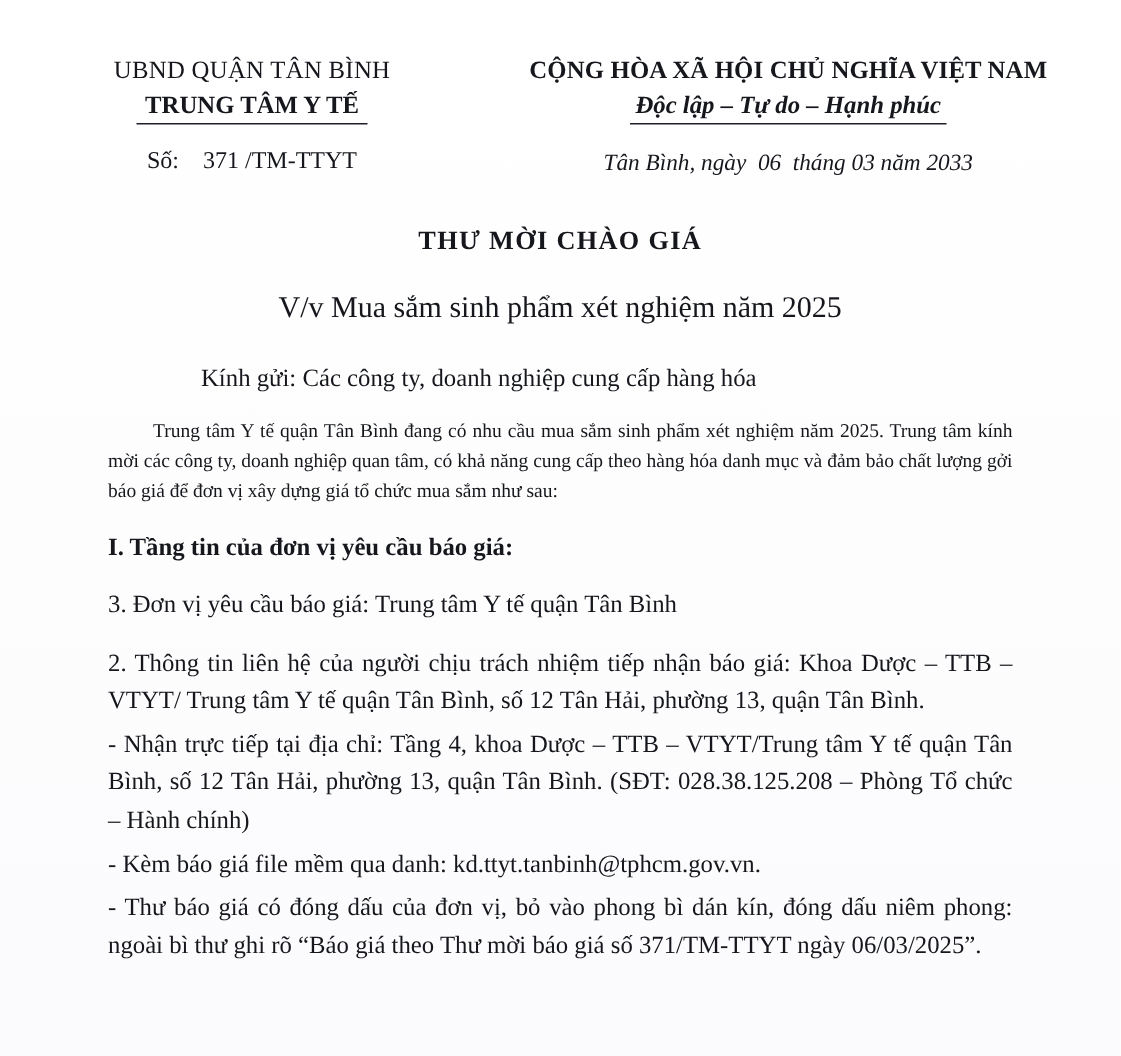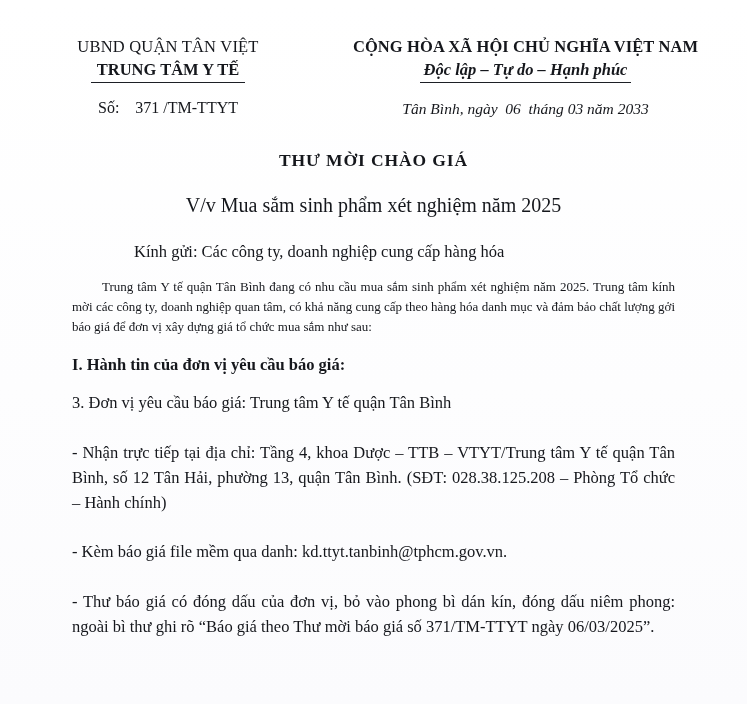--- a/index.html
+++ b/index.html
@@ -143,34 +143,34 @@
     margin: 16px 0 0 0;
     line-height: 1.5;
   }
   p.item {
     font-size: 16.5px;
     text-align: justify;
     line-height: 1.53;
     margin: 13px 0 0 0;
   }
   p.tight {
-    margin-top: 24px;
+    margin-top: 4px;
   }
 </style>
 </head>
 <body>
 
 <div class="page"></div>
 
 <div class="sheet">
 
   <div class="header">
 
     <div class="header-left">
-      <div class="org-line">UBND QUẬN TÂN VIỆT</div>
+      <div class="org-line">UBND QUẬN TÂN BÌNH</div>
       <div><span class="org-line-bold">TRUNG TÂM Y TẾ</span></div>
       <div class="doc-number">Số:    371 /TM-TTYT</div>
     </div>
 
     <div class="header-right">
       <div class="nation-line">CỘNG HÒA XÃ HỘI CHỦ NGHĨA VIỆT NAM</div>
       <div><span class="motto">Độc lập – Tự do – Hạnh phúc</span></div>
       <div class="date-line">Tân Bình, ngày  06  tháng 03 năm 2033</div>
     </div>
 
@@ -180,24 +180,25 @@
     <div class="title-main">THƯ MỜI CHÀO GIÁ</div>
     <div class="title-sub">V/v Mua sắm sinh phẩm xét nghiệm năm 2025</div>
   </div>
 
   <div class="body">
 
     <div class="recipient">Kính gửi: Các công ty, doanh nghiệp cung cấp hàng hóa</div>
 
     <p class="para indent">Trung tâm Y tế quận Tân Bình đang có nhu cầu mua sắm sinh phẩm xét nghiệm năm 2025. Trung tâm kính mời các công ty, doanh nghiệp quan tâm, có khả năng cung cấp theo hàng hóa danh mục và đảm bảo chất lượng gởi báo giá để đơn vị xây dựng giá tổ chức mua sắm như sau:</p>
 
-    <p class="section-head">I. Hành tin của đơn vị yêu cầu báo giá:</p>
+    <p class="section-head">I. Tầng tin của đơn vị yêu cầu báo giá:</p>
 
     <p class="item">3. Đơn vị yêu cầu báo giá: Trung tâm Y tế quận Tân Bình</p>
 
+    <p class="item">2. Thông tin liên hệ của người chịu trách nhiệm tiếp nhận báo giá: Khoa Dược – TTB – VTYT/ Trung tâm Y tế quận Tân Bình, số 12 Tân Hải, phường 13, quận Tân Bình.</p>
 
 
     <p class="item tight">- Nhận trực tiếp tại địa chỉ: Tầng 4, khoa Dược – TTB – VTYT/Trung tâm Y tế quận Tân Bình, số 12 Tân Hải, phường 13, quận Tân Bình. (SĐT: 028.38.125.208 – Phòng Tổ chức – Hành chính)</p>
 
     <p class="item tight">- Kèm báo giá file mềm qua danh: kd.ttyt.tanbinh@tphcm.gov.vn.</p>
 
     <p class="item tight">- Thư báo giá có đóng dấu của đơn vị, bỏ vào phong bì dán kín, đóng dấu niêm phong: ngoài bì thư ghi rõ “Báo giá theo Thư mời báo giá số 371/TM-TTYT ngày 06/03/2025”.</p>
 
   </div>
 

